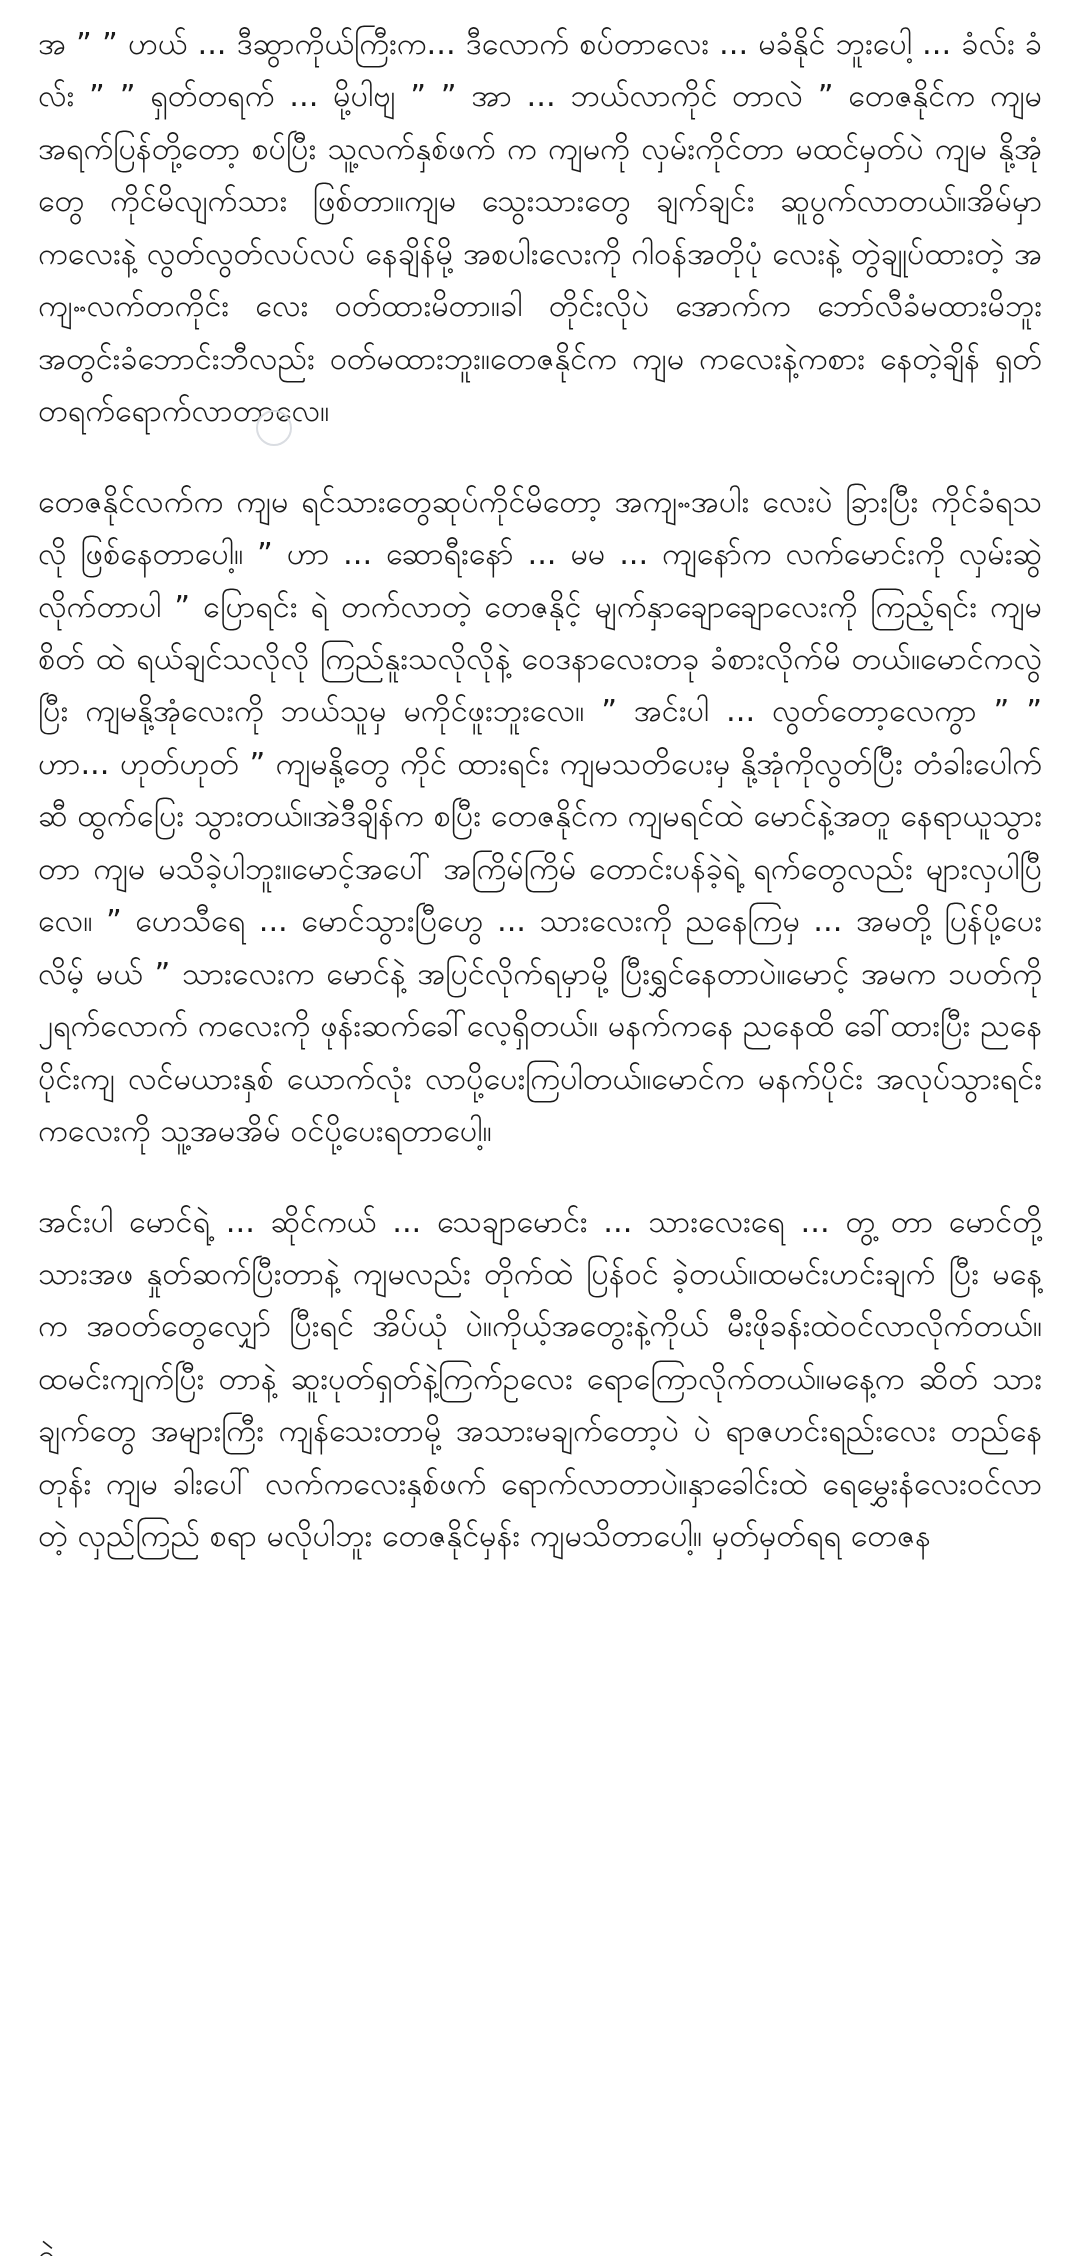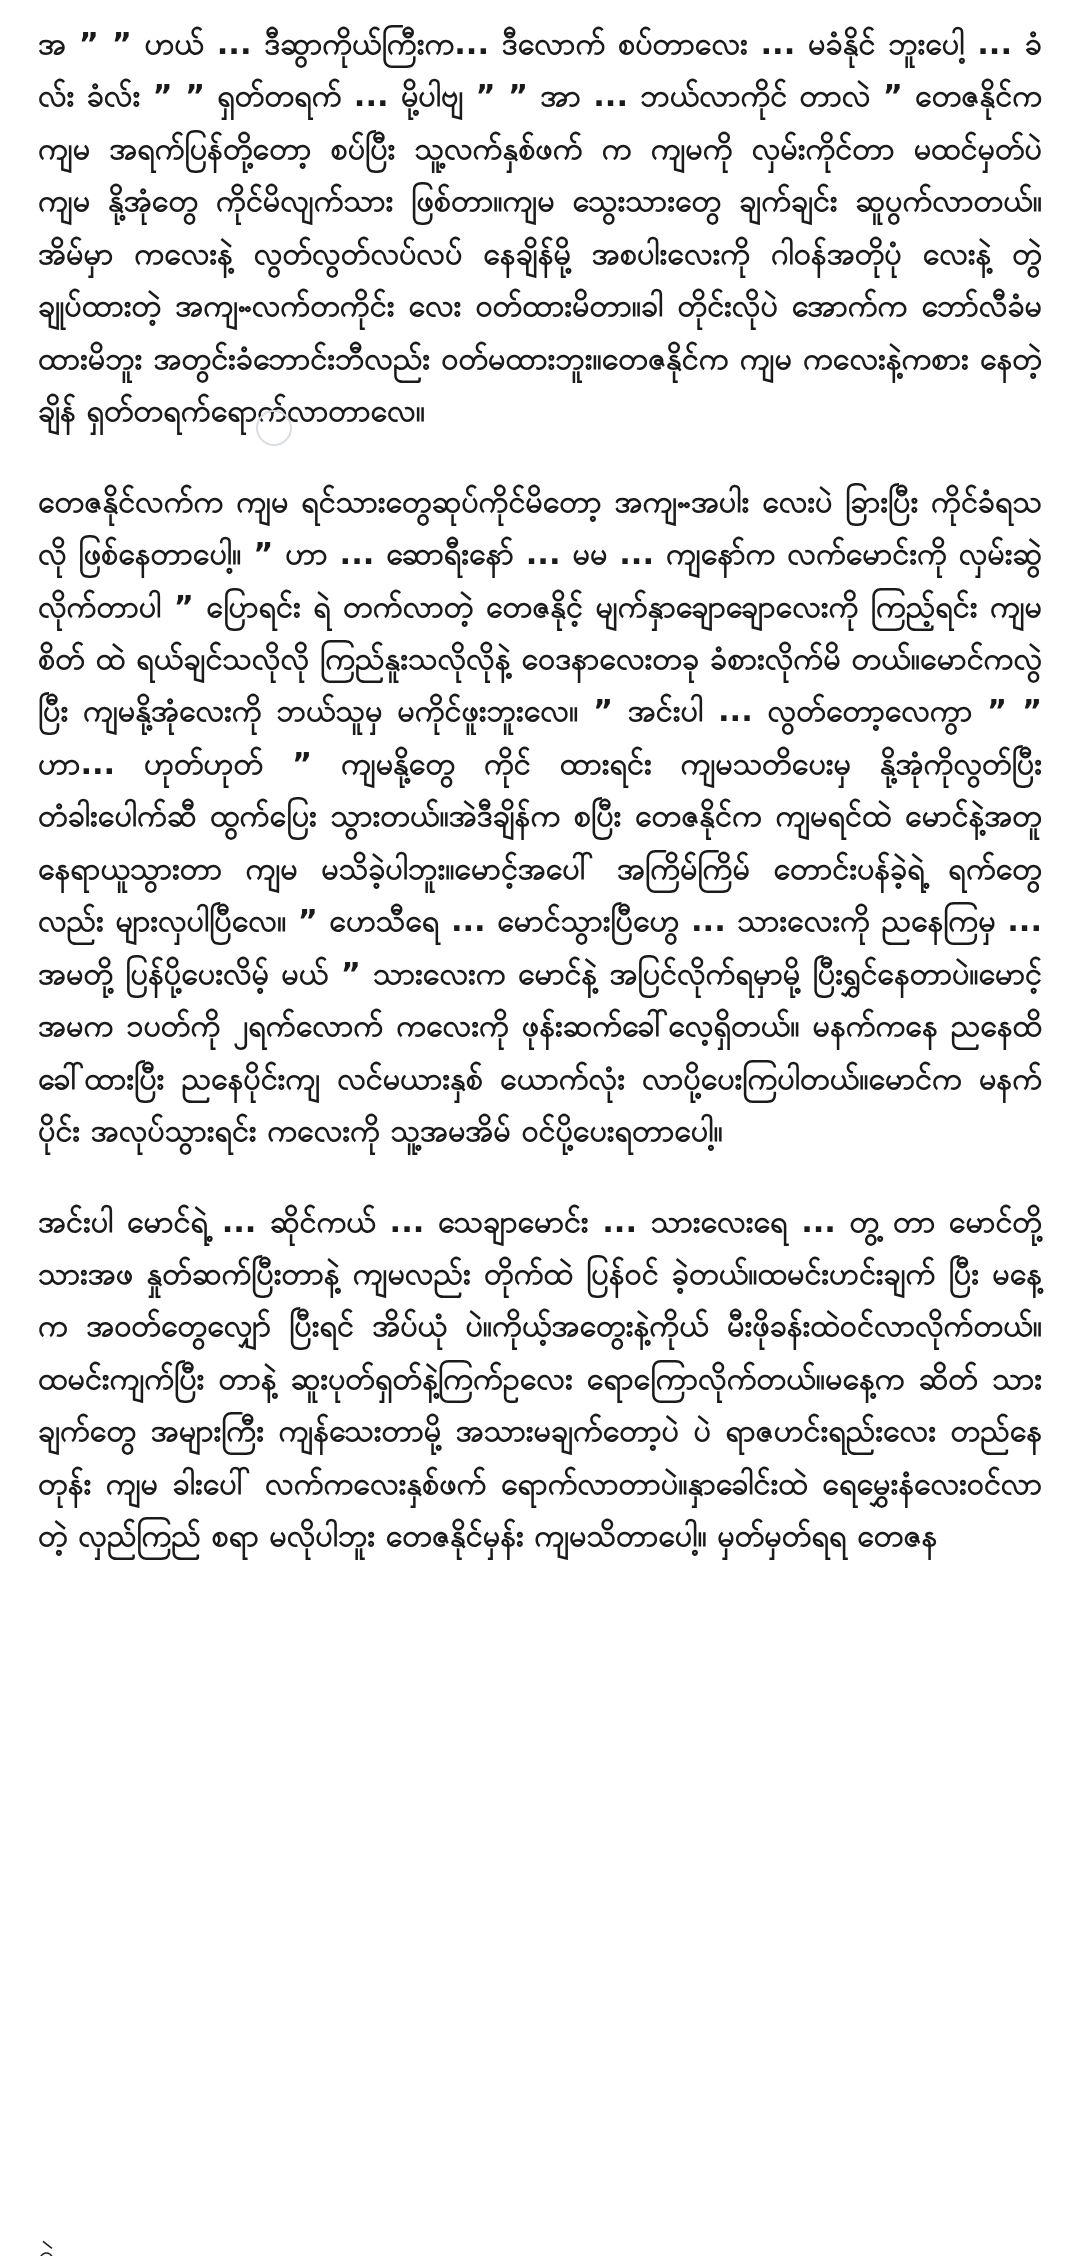--- a/index.html
+++ b/index.html
@@ -22,21 +22,20 @@
     overflow: hidden;
   }
   .para {
     font-size: 30.5px;
     line-height: 1.72;
     text-align: justify;
     text-justify: inter-word;
     margin: 0 0 38px 0;
     word-break: break-word;
     letter-spacing: 0px;
-    font-weight: bold;
   }
   .para:last-child {
     margin-bottom: 0;
   }
   .scroll-dot {
     position: absolute;
     left: 256px;
     top: 410px;
     width: 32px;
     height: 32px;

